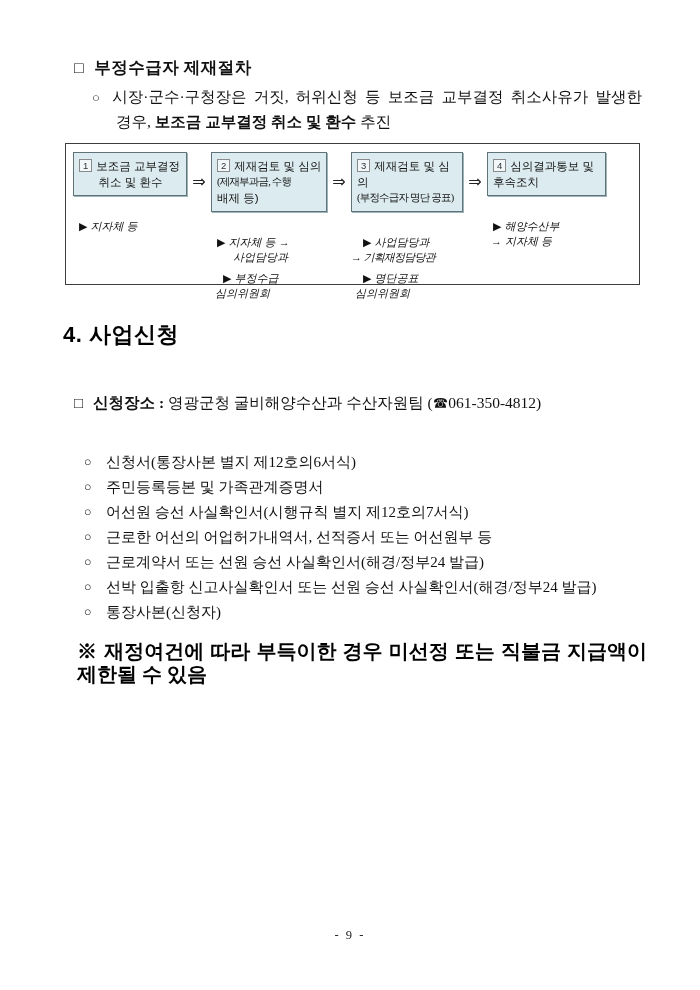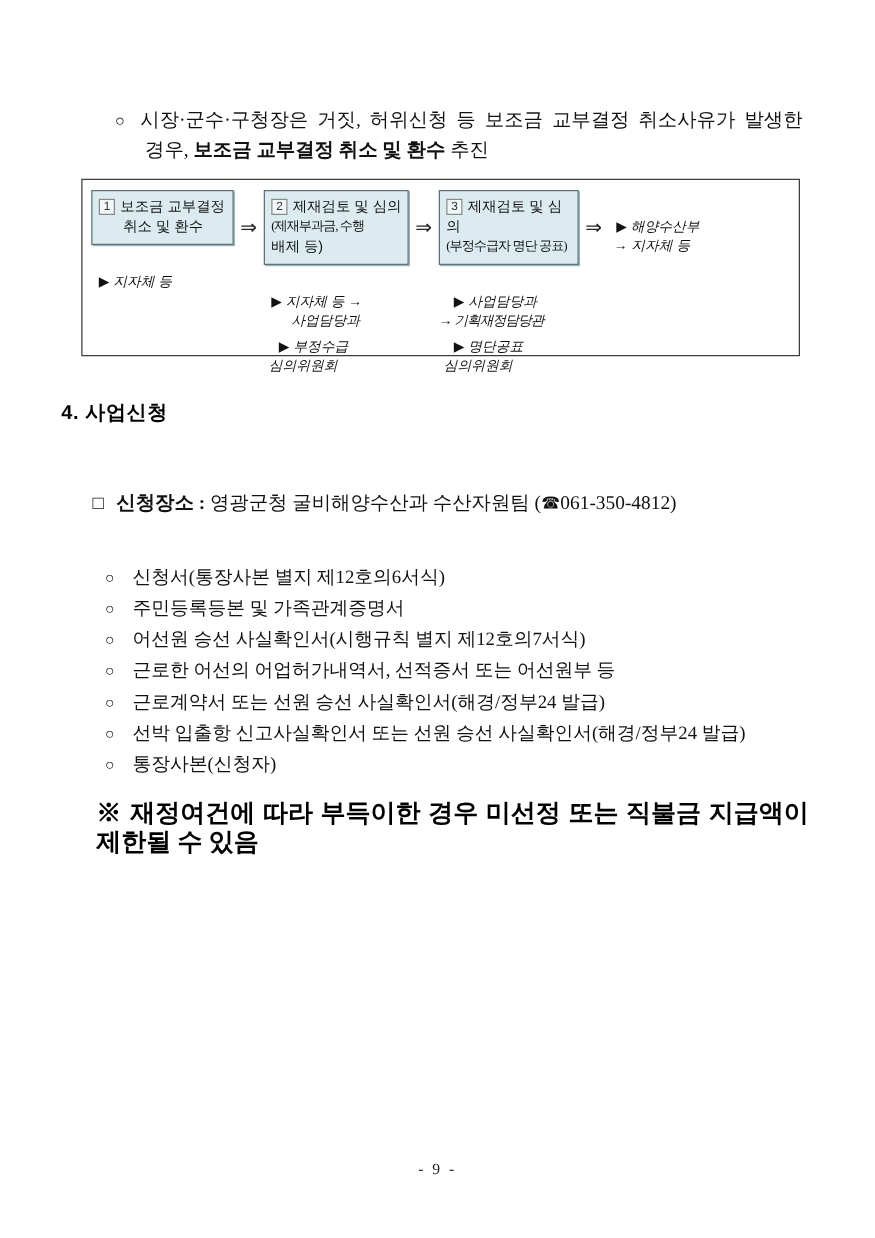--- a/index.html
+++ b/index.html
@@ -56,21 +56,21 @@
   .fc-note { letter-spacing:0px; }
   .n-ind0 { padding-left:6px; }
   .n-ind1 { padding-left:22px; }
   .n-ind2 { padding-left:12px; }
   .n-ind3 { padding-left:4px; }
   .n-gap  { margin-top:6px; }
   .fc-note-tight { letter-spacing:-0.8px; }
 
   
   .section4-title {
-    left:49px; top:320px; font-size:16px; font-weight:900;
+    left:63px; top:320px; font-size:22px; font-weight:900;
     font-family:"Liberation Sans","DejaVu Sans",sans-serif; letter-spacing:0.5px; color:#000;
   }
   .line-item { font-size:15.5px; line-height:22px; white-space:nowrap; }
   .line-item .sq-marker { font-weight:normal; margin-right:10px; font-size:15px; }
   .apply-period { left:74px; top:357px; font-weight:bold; }
   .apply-place  { left:74px; top:392px; }
   .docs-heading { left:74px; top:427px; font-weight:bold; }
   .docs-list { left:84px; top:450px; width:560px; }
   .doc-row { display:flex; font-size:15px; line-height:25px; white-space:nowrap; }
   .doc-row .o-marker { width:22px; flex:0 0 auto; font-size:12.5px; }
@@ -81,20 +81,23 @@
   .footer {
     left:0; top:928px; width:700px; text-align:center; font-size:12.5px;
     letter-spacing:2px; color:#222;
   }
 </style>
 </head>
 <body>
 
 <div class="page">
 
+  <div class="abs sanction-heading">
+    <span class="sq-marker">□</span><span>부정수급자 제재절차</span>
+  </div>
 
   <div class="abs sanction-bullet">
     <span class="o-marker">○</span><span>시장·군수·구청장은 거짓, 허위신청 등 보조금 교부결정 취소사유가 발생한 경우, </span><span class="bold">보조금 교부결정 취소 및 환수</span><span> 추진</span>
   </div>
 
   <div class="abs flowchart">
 
     <div class="fc-col fc-col-1">
       <div class="fc-box">
         <div><span class="sq-num">1</span><span>보조금 교부결정</span></div>
@@ -132,20 +135,24 @@
         <div class="fc-note n-ind2">▶ 사업담당과</div>
         <div class="fc-note fc-note-tight">→ 기획재정담당관</div>
         <div class="fc-note n-ind2 n-gap">▶ 명단공표</div>
         <div class="fc-note n-ind3">심의위원회</div>
       </div>
     </div>
 
     <div class="fc-arrow">⇒</div>
 
     <div class="fc-col fc-col-4">
+      <div class="fc-box">
+        <div><span class="sq-num">4</span><span>심의결과통보 및</span></div>
+        <div>후속조치</div>
+      </div>
       <div class="fc-notes">
         <div class="fc-note n-ind0">▶ 해양수산부</div>
         <div class="fc-note n-ind3">→ 지자체 등</div>
       </div>
     </div>
 
   </div>
 
   <div class="abs section4-title">4. 사업신청</div>
 

